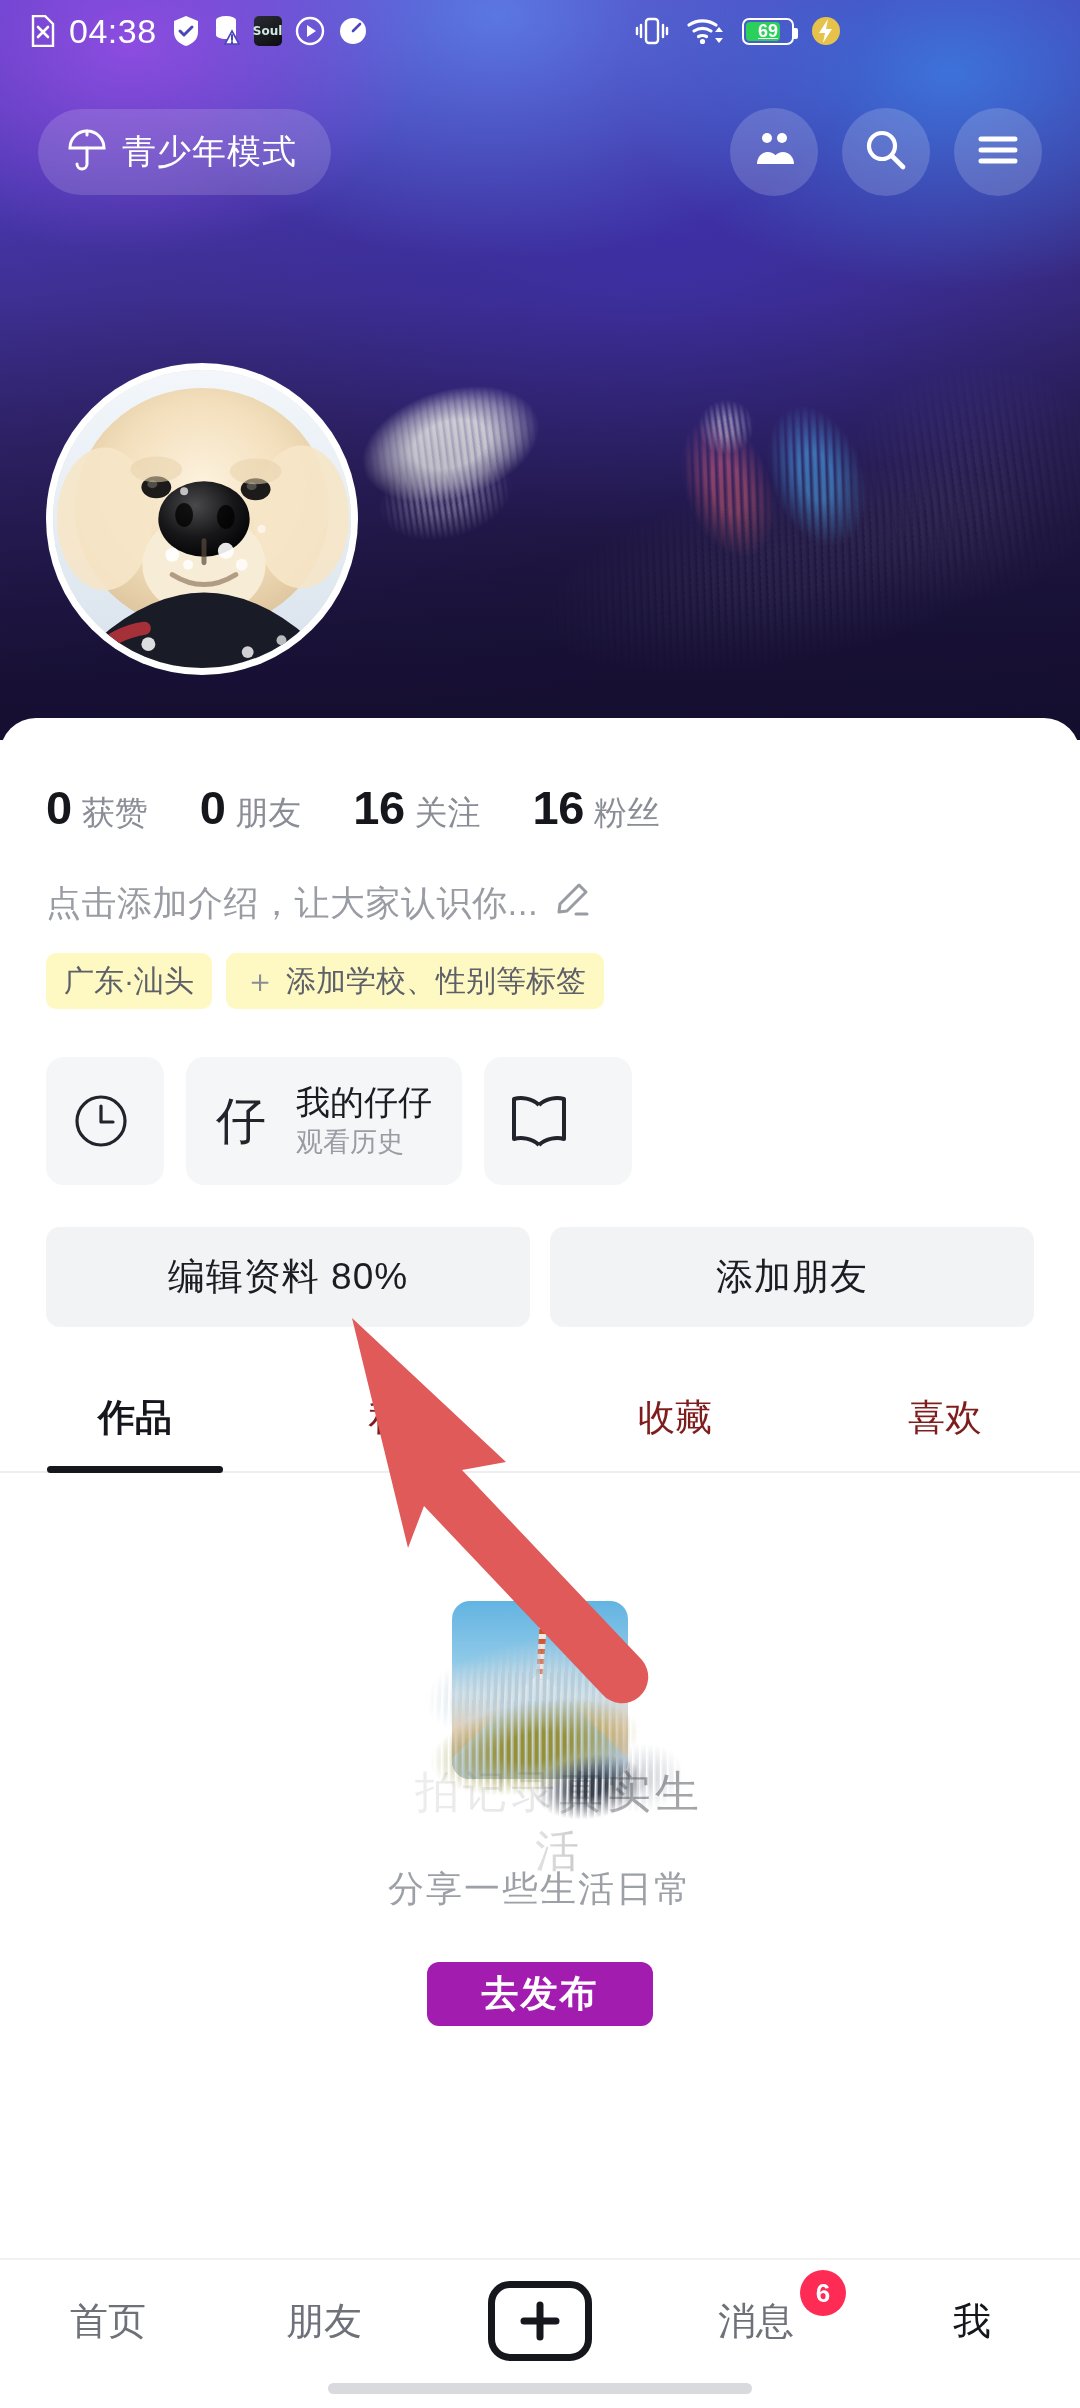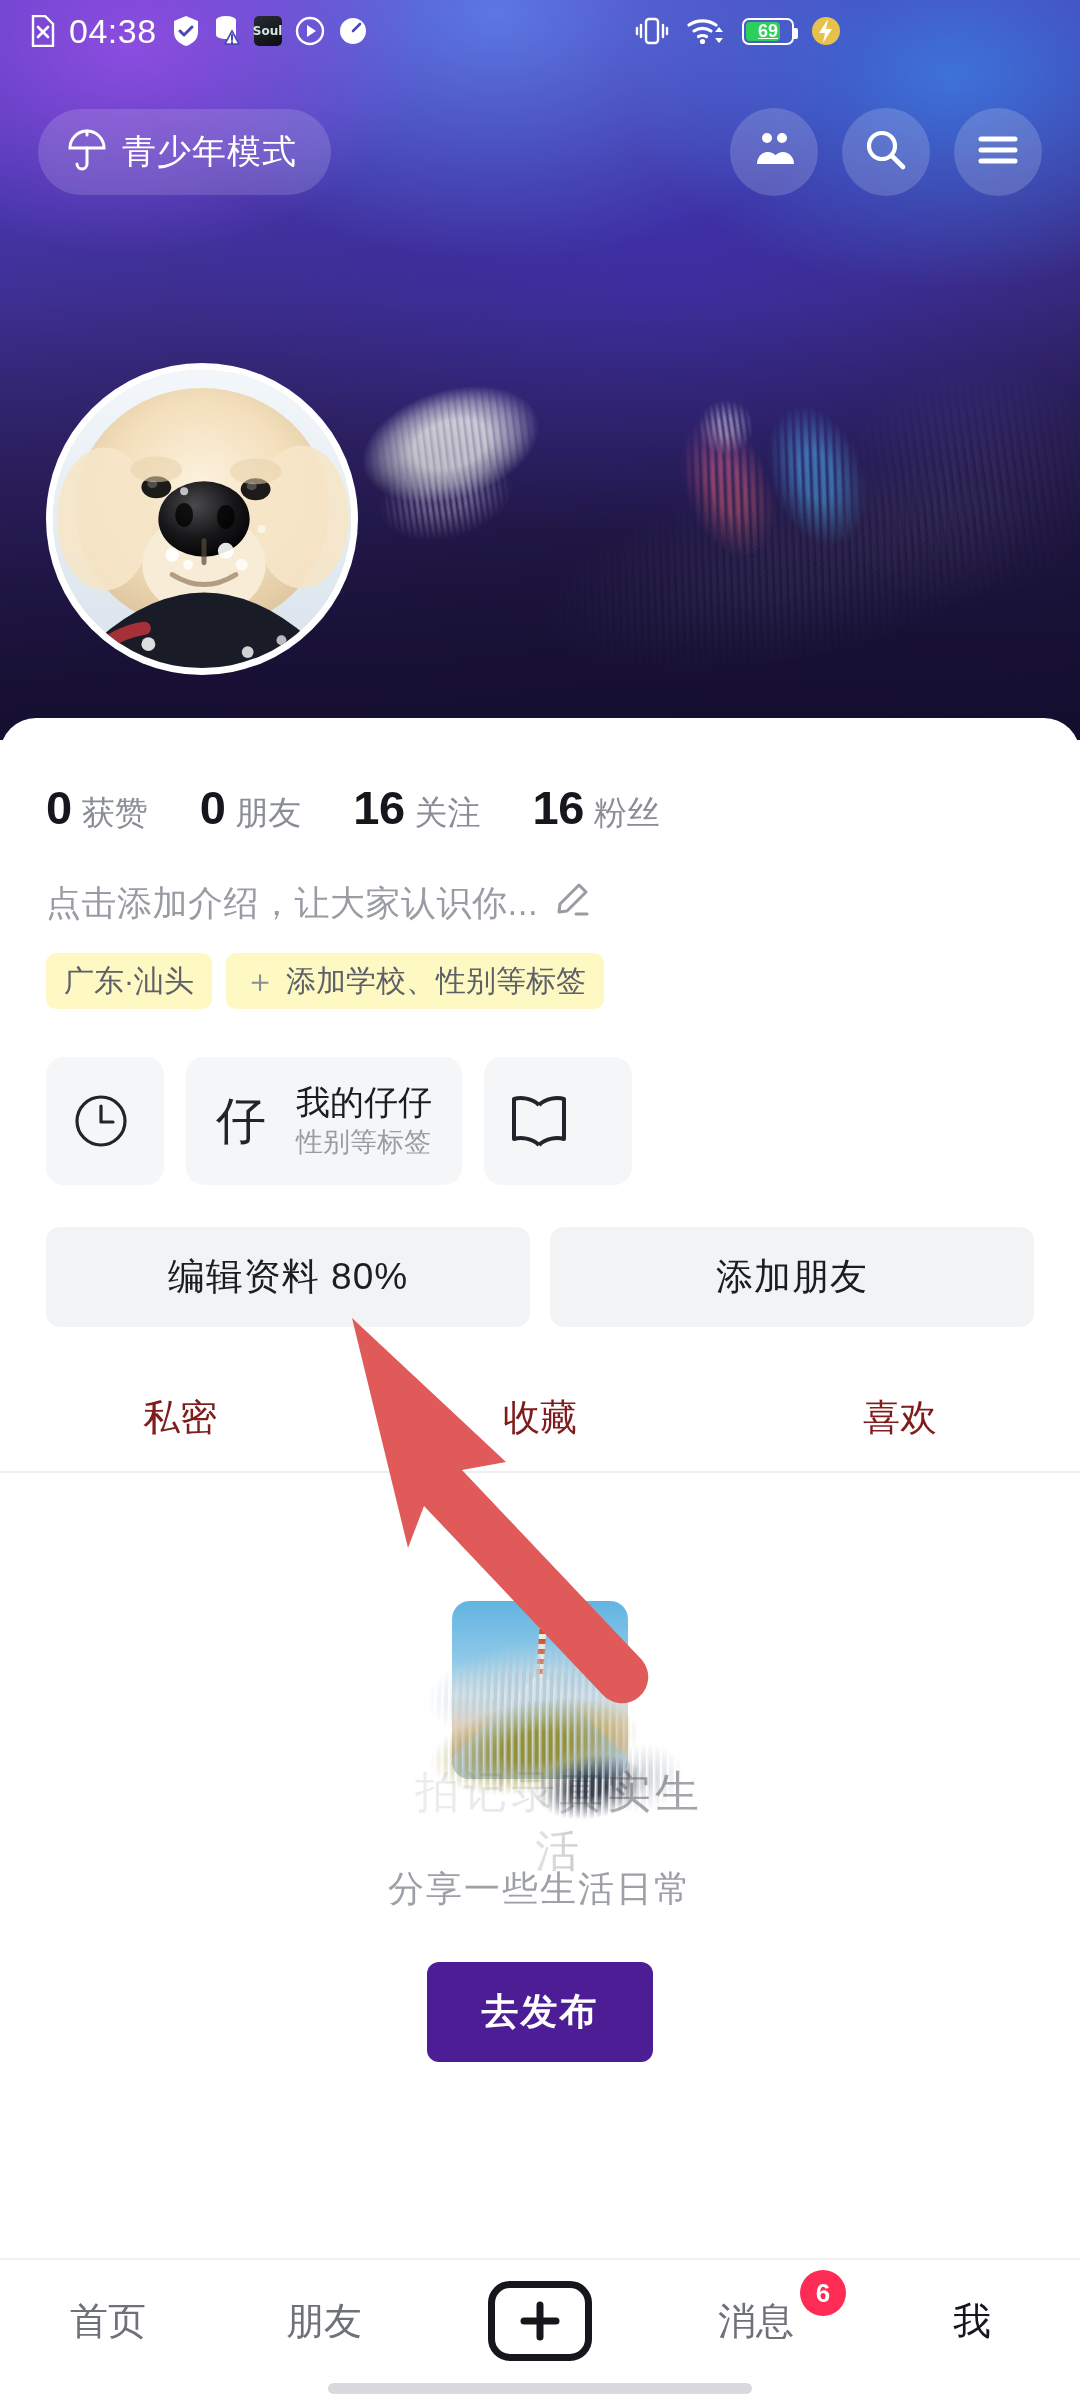--- a/index.html
+++ b/index.html
@@ -334,22 +334,22 @@
     letter-spacing: 4px;
     -webkit-mask-image: linear-gradient(95deg, rgba(0,0,0,.2) 0%, rgba(0,0,0,.25) 40%, rgba(0,0,0,.95) 78%, rgba(0,0,0,1) 100%);
             mask-image: linear-gradient(95deg, rgba(0,0,0,.2) 0%, rgba(0,0,0,.25) 40%, rgba(0,0,0,.95) 78%, rgba(0,0,0,1) 100%);
   }
   .empty-sub {
     margin-top: 10px;
     font-size: 36px; color: #9ea0a8; letter-spacing: 2px;
   }
   .publish-btn {
     margin: 48px auto 0 auto;
-    width: 226px; height: 100px; border-radius: 12px;
-    background: #4c1d95;
+    width: 226px; height: 64px; border-radius: 12px;
+    background: #a21caf;
     display: flex; align-items: center; justify-content: center;
     color: #fff; font-size: 37px; font-weight: 700; letter-spacing: 2px;
   }
 
   
   .bottomnav {
     position: absolute; left: 0; bottom: 0;
     width: 1080px; height: 150px;
     background: #fff;
     border-top: 2px solid #f0f1f3;
@@ -625,40 +625,41 @@
           </svg>
         </span>
       </div>
 
       <div class="card">
         <span class="card-icon">
           <span class="card-cjk">仔</span>
         </span>
         <span class="card-txt">
           <span class="card-title">我的仔仔</span>
-          <span class="card-sub">性别等标签</span>
+          <span class="card-sub">观看历史</span>
         </span>
       </div>
 
       <div class="card" style="padding-right:60px;">
         <span class="card-icon">
           <svg width="62" height="56" viewBox="0 0 62 56">
             <path d="M31 12C24 5 13 4 6 6v40c7-2 18-1 25 6" fill="none" stroke="#22242b" stroke-width="4" stroke-linejoin="round"></path>
             <path d="M31 12c7-7 18-8 25-6v40c-7-2-18-1-25 6" fill="none" stroke="#22242b" stroke-width="4" stroke-linejoin="round"></path>
           </svg>
         </span>
       </div>
     </div>
 
     <div class="actions">
       <div class="act-btn">编辑资料 80%</div>
       <div class="act-btn">添加朋友</div>
     </div>
 
     <div class="tabs">
+      <div class="tab active">作品</div>
       <div class="tab">私密</div>
       <div class="tab">收藏</div>
       <div class="tab">喜欢</div>
     </div>
 
     <div class="empty">
       <div class="empty-art">
         <div class="art-photo">
           <div class="peak"></div>
           <div class="pole"></div>

